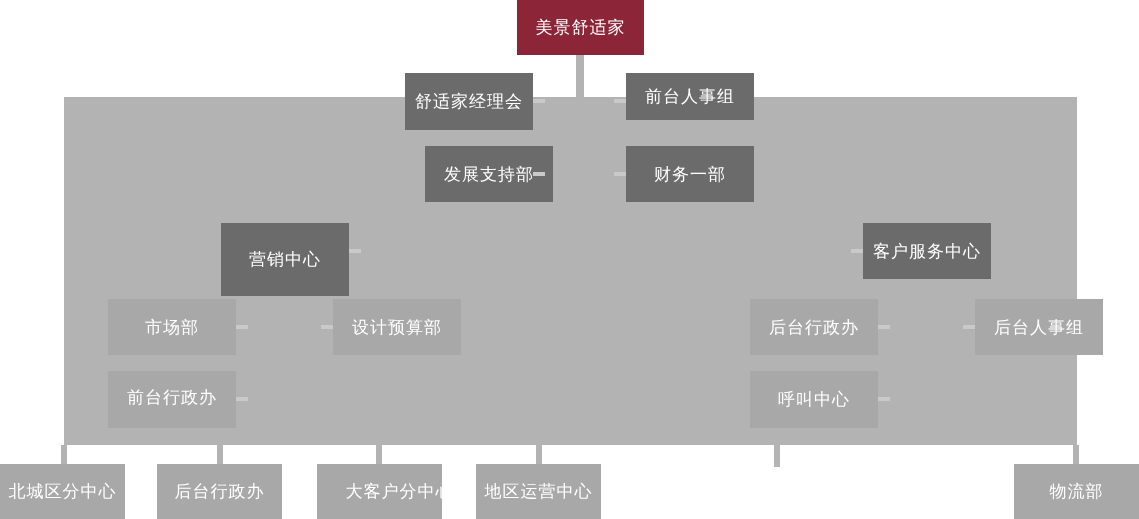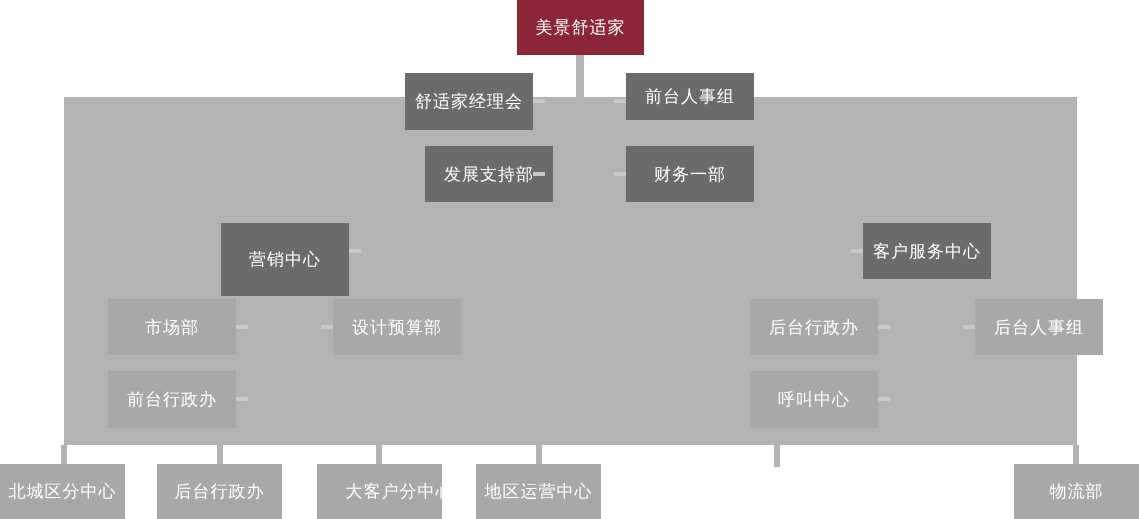--- a/index.html
+++ b/index.html
@@ -108,21 +108,21 @@
   <div class="node mid" style="left:750px; top:299px; width:128px; height:56px;">
     <span>后台行政办</span>
   </div>
   <div class="stub" style="left:878px; top:325px; width:12px; height:4px;"></div>
 
   <div class="node mid" style="left:975px; top:299px; width:128px; height:56px;">
     <span>后台人事组</span>
   </div>
   <div class="stub" style="left:963px; top:325px; width:12px; height:4px;"></div>
 
-  <div class="node mid" style="left:108px; top:371px; width:128px; height:57px;">
+  <div class="node mid" style="left:108px; top:371px; width:128px; height:57px;font-family:Liberation Mono, monospace;">
     <span>前台行政办</span>
   </div>
   <div class="stub" style="left:236px; top:397px; width:12px; height:4px;"></div>
 
   <div class="node mid" style="left:750px; top:371px; width:128px; height:57px;">
     <span>呼叫中心</span>
   </div>
   <div class="stub" style="left:878px; top:397px; width:12px; height:4px;"></div>
 
   <div class="connector" style="left:61px; top:445px; width:6px; height:22px;"></div>

